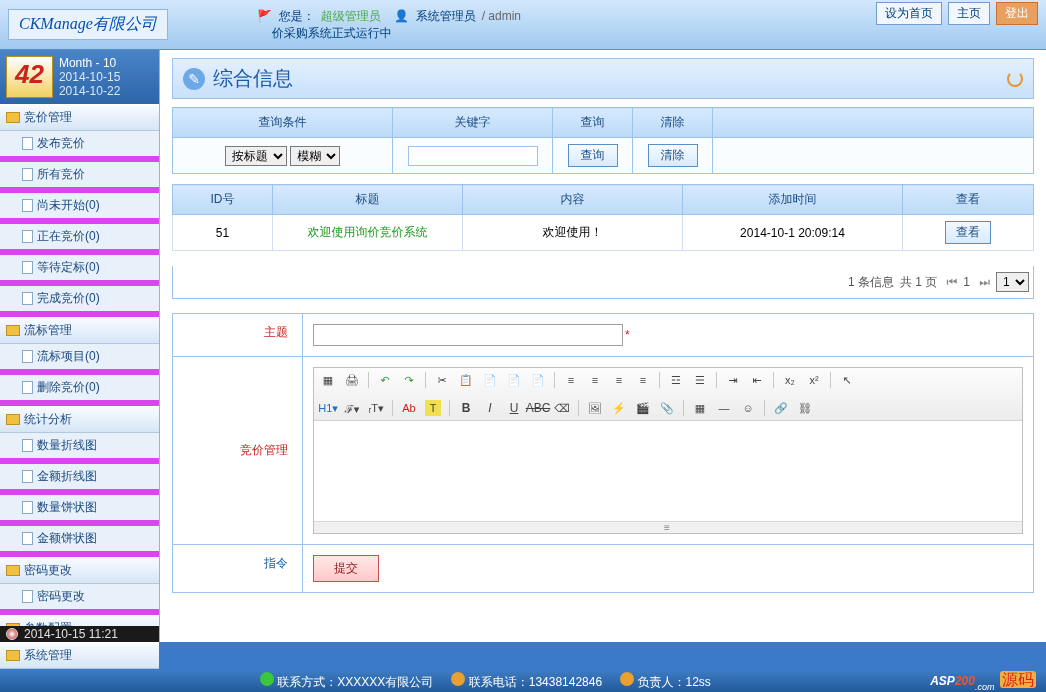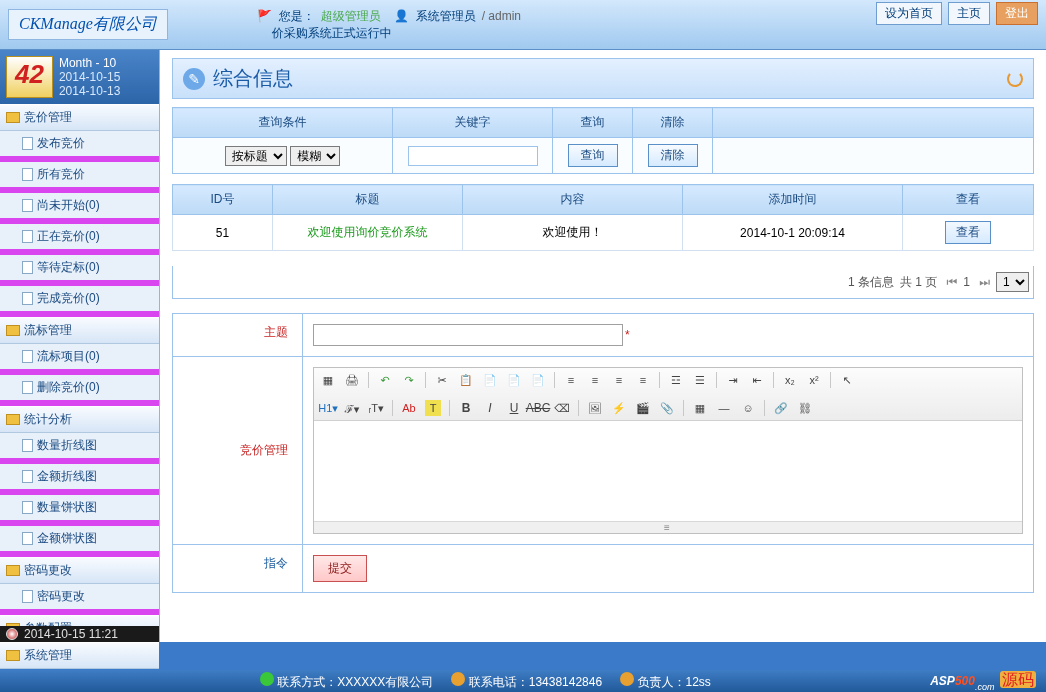--- a/index.html
+++ b/index.html
@@ -58,21 +58,21 @@
 .subject-input { width: 310px; border: 1px solid #a0a0a0; padding: 3px; }
 .req { color: #c82020; margin-left: 2px; }
 
 .editor { border: 1px solid #c0c0c0; }
 .etoolbar { background: linear-gradient(#fcfcfc, #ececec); padding: 4px 6px; display: flex; flex-wrap: wrap; gap: 6px 8px; align-items: center; border-bottom: 1px solid #d0d0d0; }
 .eb { width: 16px; height: 16px; display: inline-flex; align-items: center; justify-content: center; cursor: pointer; font-size: 11px; color: #444; border: 1px solid transparent; }
 .sep { width: 1px; height: 16px; background: #c8c8c8; }
 .etext { min-height: 100px; padding: 6px; }
 .eresize { text-align: center; background: #f0f0f0; border-top: 1px solid #d8d8d8; color: #888; cursor: ns-resize; font-size: 10px; letter-spacing: 2px; }
 
-.submit-btn { background: linear-gradient(#ffe8e8, #ffc8c8); border: 1px solid #c85050; padding: 4px 14px; color: #902020; cursor: pointer; }
+.submit-btn { background: linear-gradient(#ffe8e8, #ffc8c8); border: 1px solid #c85050; padding: 4px 20px; color: #902020; cursor: pointer; }
 
 
 .footer { position: absolute; bottom: 0; left: 0; right: 0; height: 50px; display: flex; align-items: flex-end; border-radius: 19px; }
 .fbar { height: 22px; background: linear-gradient(#3e7cc4, #215a9a); width: 100%; display: flex; align-items: center; gap: 18px; padding: 0 12px 0 260px; color: #fff; font-size: 12px; position: relative; }
 .fic { width: 14px; height: 14px; border-radius: 50%; display: inline-block; }
 .fbar .logo300 { position: absolute; right: 10px; bottom: 0; font-family: Arial; font-size: 20px; font-style: italic; color: #fff; }
 .logo300 .a { color: #fff; font-weight: bold; } .logo300 .n { color: #ff5020; font-weight: bold; } .logo300 .ym { color: #e02020; font-size: 16px; background: #f0b040; border-radius: 3px; padding: 0 2px; font-style: normal; }
 </style>
 </head>
 <body>
@@ -96,21 +96,21 @@
     <button class="hbtn red">登出</button>
   </div>
 </div>
 
 <div class="left">
   <div class="datebox">
     <div class="daynum">42</div>
     <div class="dates">
       <div class="m">Month - 10</div>
       <div>2014-10-15</div>
-      <div>2014-10-13</div>
+      <div>2014-10-22</div>
     </div>
   </div>
   <div class="nav-group">
       <span class="folder-i"></span>
       <span>竞价管理</span>
     </div>
   <div class="nav-item">
       <span class="file-i"></span>
       <span>发布竞价</span>
     </div>
@@ -330,15 +330,15 @@
     </tr>
   </tbody>
     </table>
 </div>
 
 <div class="footer">
   <div class="fbar">
     <span><span class="fic" style="background:#3ac83a"></span> <span>联系方式：</span><span>XXXXXX有限公司</span></span>
     <span><span class="fic" style="background:#e8a030"></span> <span>联系电话：</span><span>13438142846</span></span>
     <span><span class="fic" style="background:#e8a030"></span> <span>负责人：</span><span>12ss</span></span>
-    <span class="logo300"><span class="a">ASP</span><span class="n">500</span><sub style="font-size:9px">.com</sub> <span class="ym">源码</span></span>
+    <span class="logo300"><span class="a">ASP</span><span class="n">200</span><sub style="font-size:9px">.com</sub> <span class="ym">源码</span></span>
   </div>
 </div>
 
 </body></html>

